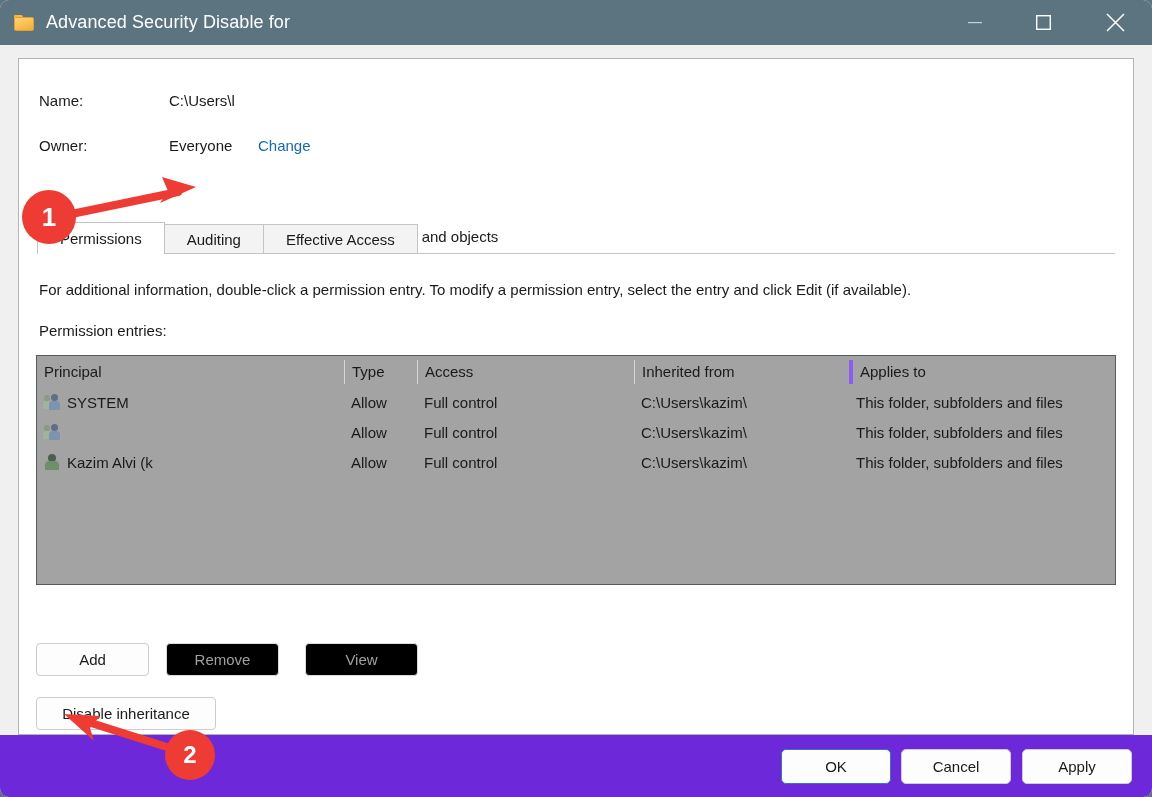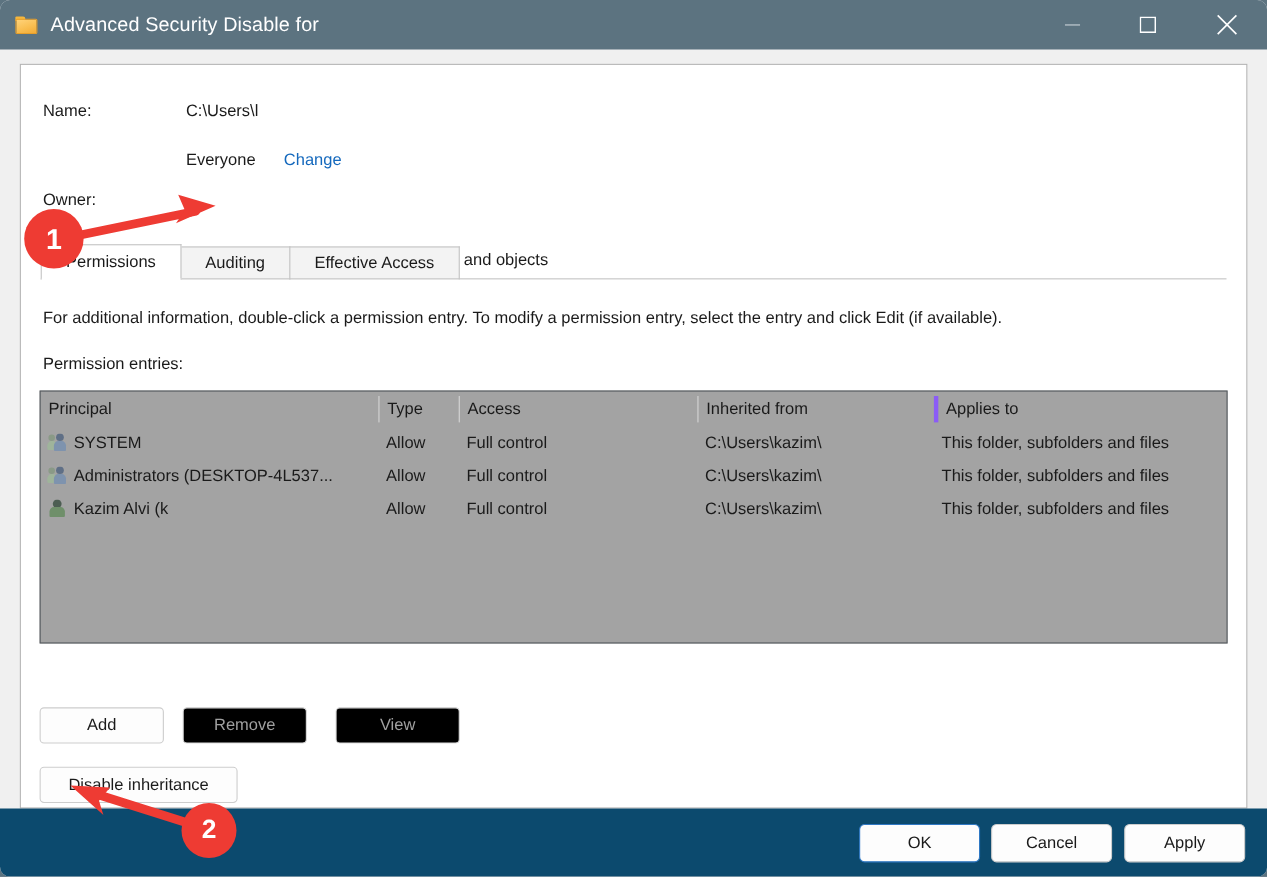--- a/index.html
+++ b/index.html
@@ -57,21 +57,21 @@
     position: absolute;
     left: 18px; top: 58px;
     width: 1116px; height: 677px;
     background: #ffffff;
     border: 1px solid #b4b4b4;
   }
   
   .field-row { position: absolute; font-size: 15px; color: #1a1a1a; }
   #lbl-name  { left: 20px;  top: 33px; }
   #val-name  { left: 150px; top: 33px; }
-  #lbl-owner { left: 20px;  top: 78px; margin-top: 36px; }
+  #lbl-owner { left: 20px;  top: 78px; }
   #val-owner { left: 150px; top: 78px; }
   #lnk-change {
     left: 239px; top: 78px; color: #1569bd; text-decoration: none; cursor: pointer;
   }
   
   .cbx {
     width: 19px; height: 19px; border-radius: 3px;
     background: #0c66b5; display: inline-flex;
     align-items: center; justify-content: center;
     flex: 0 0 auto;
@@ -160,21 +160,21 @@
   #child-check-row {
     position: absolute; left: 17px; top: 686px;
     display: flex; align-items: center; gap: 9px;
     font-size: 15px; color: #1a1a1a;
   }
   #child-check-row .cbx { width: 17px; height: 17px; }
 
   
   #footer {
     position: absolute; left: 0; top: 735px; width: 1152px; height: 62px;
-    background: #0c4a6e;
+    background: #6d28d9;
   }
   .fbtn {
     position: absolute;
     display: flex; align-items: center; justify-content: center;
     font-size: 15px; color: #1a1a1a; background: #fdfdfd;
     border: 1px solid #cdcdcd; border-radius: 5px; cursor: pointer;
   }
   #btn-ok     { left: 781px; top: 14px; width: 110px; height: 35px; border: 1px solid #2f78c4; }
   #btn-cancel { left: 901px; top: 14px; width: 110px; height: 35px; }
   #btn-apply  { left: 1022px; top: 14px; width: 110px; height: 35px; }
@@ -277,21 +277,20 @@
       </div>
 
       <div class="trow body-row">
         <div class="tcell c-principal withicon">
           <span class="ico-users">
             <span class="head" style="left:0px;  top:1px; width:6px; height:6px; background:#8a9a87;"></span>
             <span class="body" style="left:-1px; top:7px; width:9px; height:8px; background:#9fb49b;"></span>
             <span class="head" style="left:7px;  top:0px; width:7px; height:7px; background:#5f6f86;"></span>
             <span class="body" style="left:5px;  top:7px; width:11px;height:9px; background:#7e93ae;"></span>
           </span>
-          <span>Administrators (DESKTOP-4L537...</span>
         </div>
         <div class="tcell c-type">Allow</div>
         <div class="tcell c-access">Full control</div>
         <div class="tcell c-inherited">C:\Users\kazim\</div>
         <div class="tcell c-applies">This folder, subfolders and files</div>
       </div>
 
       <div class="trow body-row">
         <div class="tcell c-principal withicon">
           <span class="ico-user">

